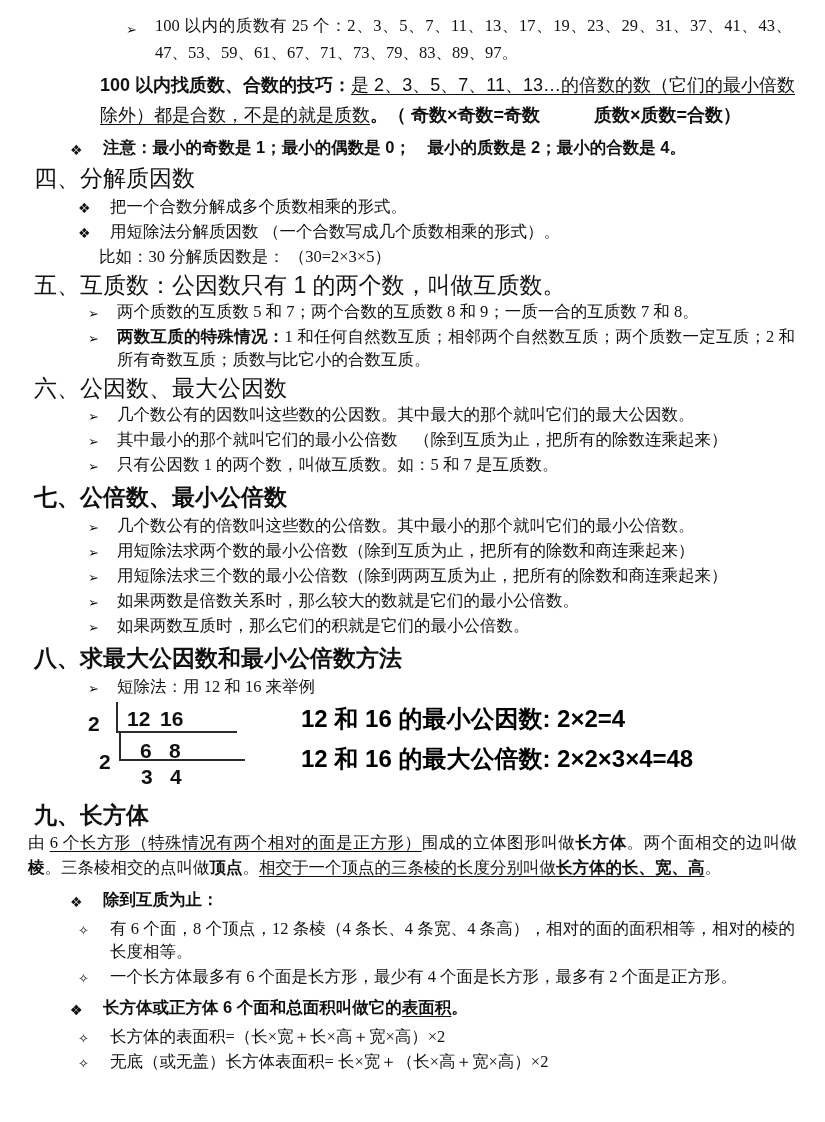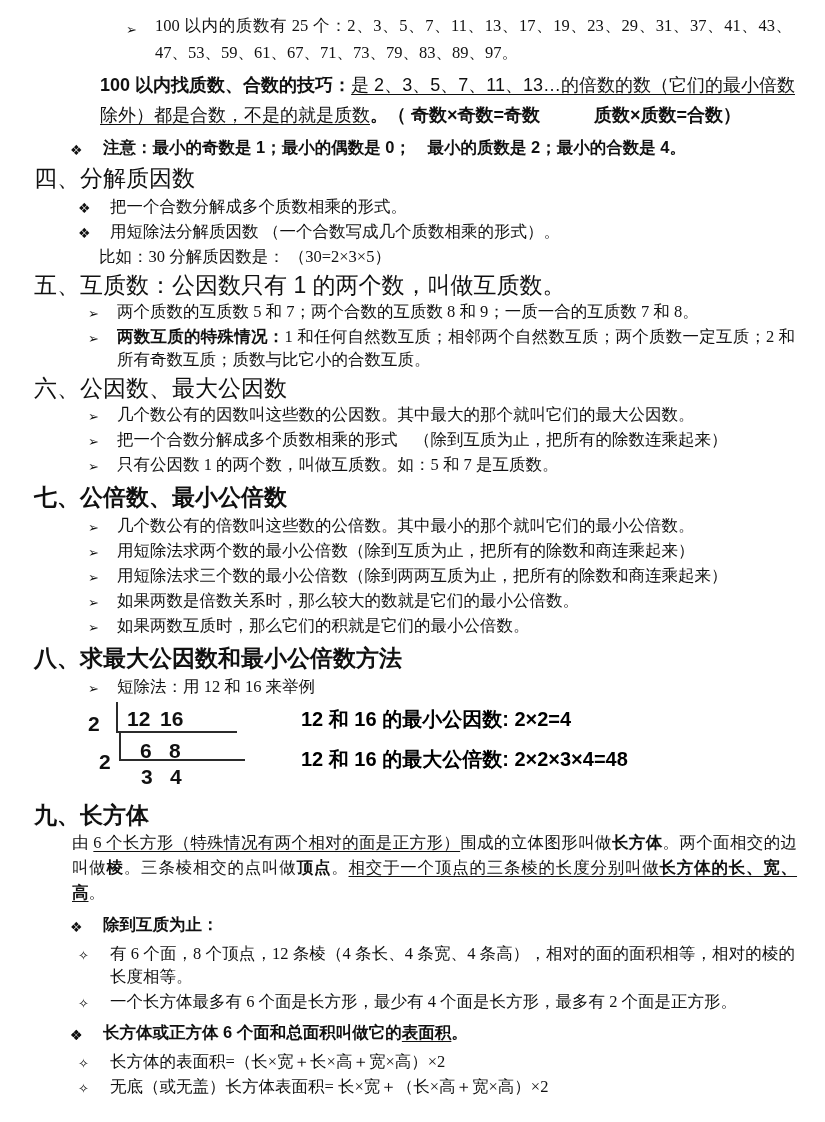--- a/index.html
+++ b/index.html
@@ -24,31 +24,31 @@
   .it-a{padding-left:103px;padding-right:30px;line-height:26px;margin-top:4px;}
   .it-a .blt{left:70px;top:4px;}
   .it-b{padding-left:110px;padding-right:30px;line-height:23px;margin-top:2px;}
   .it-b .blt{left:78px;top:2px;}
   .it-c{padding-left:117px;padding-right:30px;line-height:23px;margin-top:2px;}
   .it-c .blt{left:88px;top:2px;}
   .example{padding-left:99px;line-height:23px;margin-top:2px;}
   .h{padding-left:34px;line-height:26px;margin-top:4px;
      font-family:"Liberation Sans","DejaVu Sans",sans-serif;font-size:23px;}
   .h.hb{font-weight:bold;margin-top:8px;}
-  .para9{padding-left:72px;padding-right:28px;line-height:25px;margin-top:2px;}
+  .para9{padding-left:28px;padding-right:28px;line-height:25px;margin-top:2px;}
   .sans{font-family:"Liberation Sans","DejaVu Sans",sans-serif;}
   .bd{font-weight:bold;font-family:"Liberation Sans","DejaVu Sans",sans-serif;}
   .u{text-decoration:underline;text-underline-offset:3px;}
   .mt6{margin-top:6px;} .mt4{margin-top:4px;}
   
   .sd{position:relative;height:92px;margin-top:4px;
       font-family:"Liberation Sans","DejaVu Sans",sans-serif;}
   .sd .num{position:absolute;font-weight:bold;font-size:21px;line-height:21px;color:#111;}
   .sd .rule{position:absolute;background:#2b2b2b;}
-  .sd .res{position:absolute;font-weight:bold;font-size:20px;line-height:22px;white-space:nowrap;color:#000;}
+  .sd .res{position:absolute;font-weight:bold;font-size:24px;line-height:22px;white-space:nowrap;color:#000;}
 </style>
 </head>
 <body>
 
 <div class="page">
 
   <div class="line it-deep">
     <span class="blt">➢</span>
     <span>100 以内的质数有 25 个：2、3、5、7、11、13、17、19、23、29、31、37、41、43、47、53、59、61、67、71、73、79、83、89、97。</span>
   </div>
@@ -83,21 +83,21 @@
     <span class="bd">两数互质的特殊情况：</span><span>1 和任何自然数互质；相邻两个自然数互质；两个质数一定互质；2 和所有奇数互质；质数与比它小的合数互质。</span>
   </div>
 
   <div class="line h">六、公因数、最大公因数</div>
   <div class="line it-c">
     <span class="blt">➢</span>
     <span>几个数公有的因数叫这些数的公因数。其中最大的那个就叫它们的最大公因数。</span>
   </div>
   <div class="line it-c">
     <span class="blt">➢</span>
-    <span>把一个合数分解成多个质数相乘的形式　（除到互质为止，把所有的除数连乘起来）</span>
+    <span>其中最小的那个就叫它们的最小公倍数　（除到互质为止，把所有的除数连乘起来）</span>
   </div>
   <div class="line it-c">
     <span class="blt">➢</span>
     <span>只有公因数 1 的两个数，叫做互质数。如：5 和 7 是互质数。</span>
   </div>
 
   <div class="line h hb">七、公倍数、最小公倍数</div>
   <div class="line it-c mt4">
     <span class="blt">➢</span>
     <span>几个数公有的倍数叫这些数的公倍数。其中最小的那个就叫它们的最小公倍数。</span>

